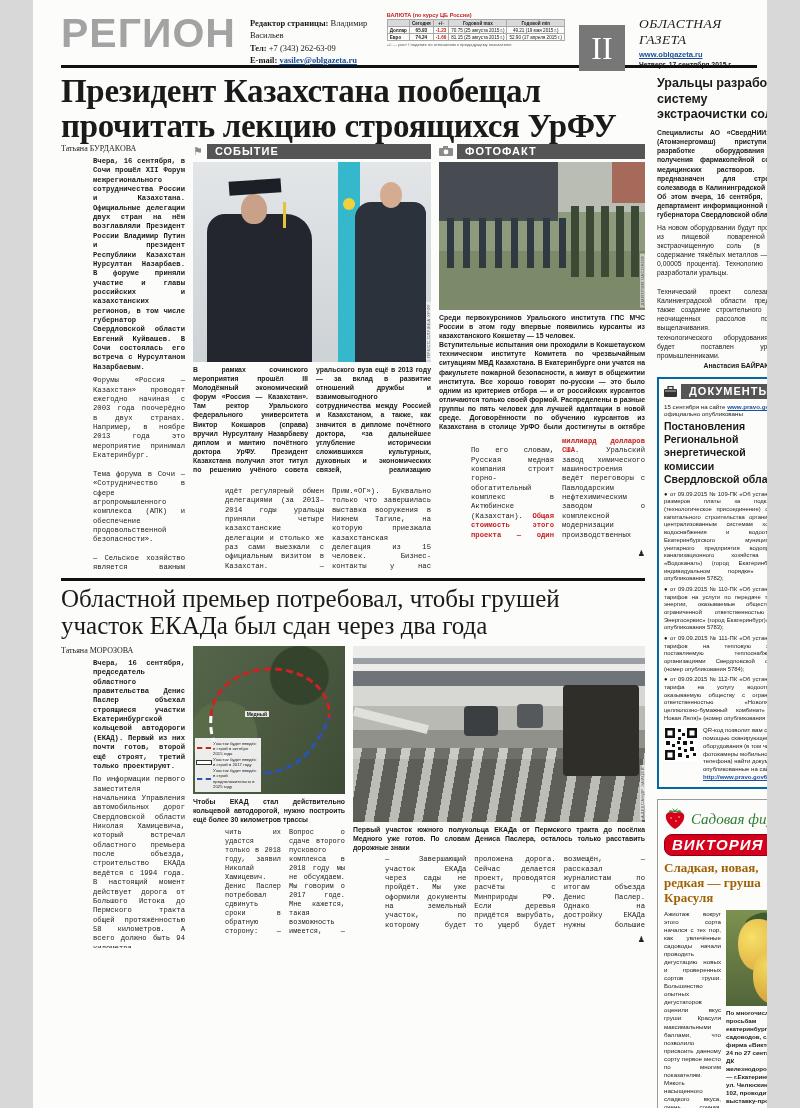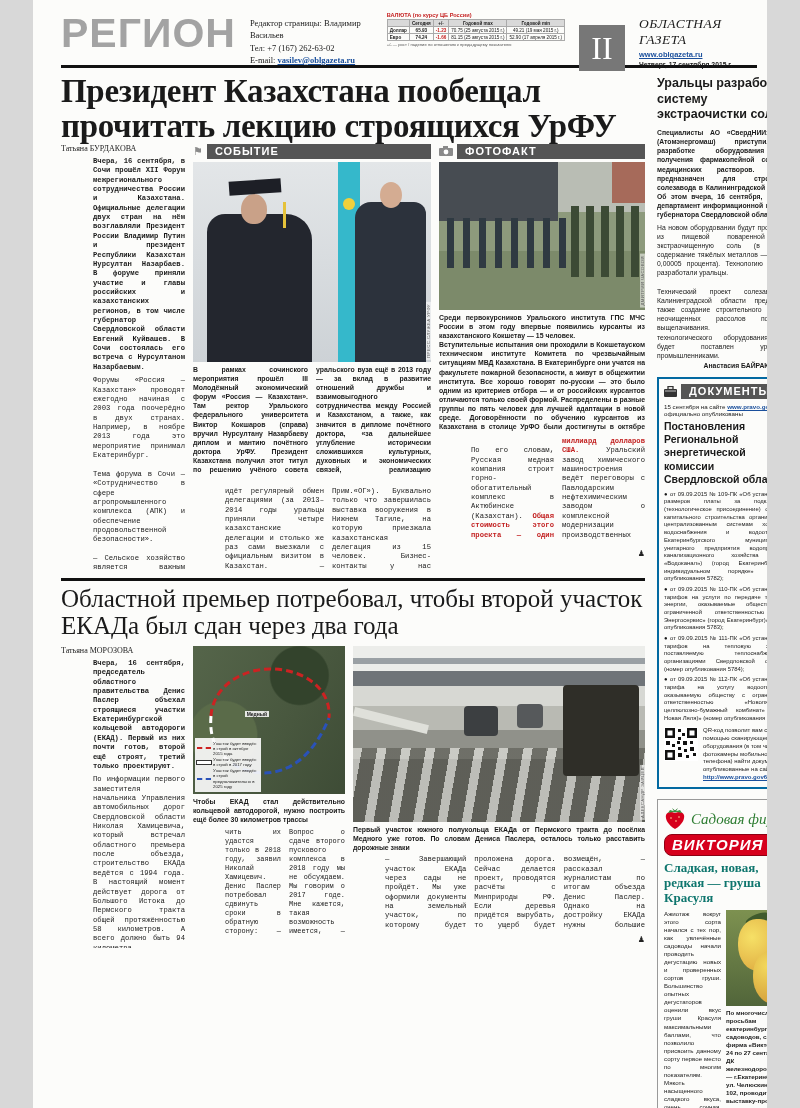--- a/index.html
+++ b/index.html
@@ -3,21 +3,21 @@
 <meta charset="utf-8">
 <style>
   html,body{margin:0;padding:0;background:#d8d8d8;}
   .page{width:734px;height:1108px;margin:0 auto;background:#fcfcfa;color:#1a1a1a;
         font-family:"Liberation Sans",sans-serif;position:relative;overflow:hidden;
         box-sizing:border-box;padding:6px 10px 0 28px;}
   
   .hdr{display:flex;align-items:flex-start;gap:14px;height:58px;}
   .region{font-size:41px;font-weight:bold;color:#a3a3a3;line-height:54px;letter-spacing:1px;}
   .editor{font-family:"Liberation Serif",serif;font-size:8.5px;line-height:1.45;padding-top:11px;width:170px;}
-  .editor b{font-weight:normal;text-align:center;}
+  .editor b{font-weight:bold;text-align:center;}
   .editor .lnk{color:#1a4f9c;text-decoration:underline;font-weight:bold;}
   .cur{width:218px;margin-top:6px;}
   .cur-title{color:#c41f1f;font-weight:bold;font-size:5.6px;margin-bottom:1px;}
   .cur table{border-collapse:collapse;width:100%;}
   .cur td,.cur th{border:0.5px solid #aaa;font-size:4.6px;padding:0.5px 2px;text-align:center;white-space:nowrap;}
   .cur th{background:#d9d9d9;font-weight:bold;}
   .cur td.nm{font-weight:bold;text-align:left;}
   .cur td.neg{color:#c41f1f;font-weight:bold;}
   .cur-note{font-size:4.2px;color:#555;margin-top:1px;}
   .pgnum{width:46px;height:46px;background:#777;color:#fff;display:flex;align-items:center;justify-content:center;
@@ -108,42 +108,42 @@
   .d-title{font-weight:bold;font-size:10.5px;line-height:1.25;margin:3px 0 5px;}
   .d-item{font-size:5.9px;line-height:1.3;text-align:justify;margin-bottom:3px;}
   .qrrow{display:flex;gap:5px;margin-top:5px;}
   .qr{flex:0 0 auto;}
   .qrtxt{font-size:6px;line-height:1.3;}
   .vic{border:1px solid #999;padding:6px 6px 4px;position:relative;}
   .vic-head{display:flex;align-items:center;gap:5px;}
   .vic-script{font-family:"Liberation Serif",serif;font-style:italic;font-size:15px;color:#2e7d32;white-space:nowrap;}
   .vic-brand{background:#d6001c;color:#fff;font-weight:bold;font-style:italic;font-size:15px;letter-spacing:1px;
              border-radius:8px;padding:1px 7px 2px;border:1px solid #8e0012;}
-  .vic-title{font-family:"Liberation Serif",serif;font-weight:bold;color:#0f766e;font-size:13px;line-height:1.15;margin:5px 0 4px;}
+  .vic-title{font-family:"Liberation Serif",serif;font-weight:bold;color:#a16207;font-size:13px;line-height:1.15;margin:5px 0 4px;}
   .vic-body{display:flex;gap:5px;}
   .vic-colL{width:47%;font-size:6.2px;line-height:1.3;text-align:justify;}
   .vic-colR{width:53%;}
   .ph-pear{position:relative;height:96px;background:linear-gradient(#7d9150,#51653a);overflow:hidden;}
   .pear1{position:absolute;left:18%;top:10%;width:40px;height:52px;background:radial-gradient(circle at 35% 35%,#f6e066,#dca53c);border-radius:46% 46% 50% 50%;}
   .pear2{position:absolute;left:42%;top:42%;width:42px;height:54px;background:radial-gradient(circle at 35% 30%,#f3d95c,#cf9434);border-radius:46% 46% 50% 50%;}
   .leaf{position:absolute;left:30%;top:4%;width:26px;height:10px;background:#3f5a2c;border-radius:50%;transform:rotate(-20deg);}
   .vic-cap{font-size:6.2px;font-weight:bold;line-height:1.3;margin-top:3px;}
   .vic-txt{font-size:6.2px;line-height:1.3;text-align:justify;margin-top:3px;}
   .bold{font-weight:bold;}
 </style>
 </head>
 <body>
 
 <div class="page">
 
   <div class="hdr">
     <div class="region">РЕГИОН</div>
     <div class="editor">
       <div><b>Редактор страницы:</b> <span>Владимир Васильев</span></div>
-      <div><b>Тел:</b> <span>+7 (167) 262-63-02</span></div>
+      <div><b>Тел:</b> <span>+7 (343) 262-63-09</span></div>
       <div><b>E-mail:</b> <span class="lnk">vasilev@oblgazeta.ru</span></div>
     </div>
     <div class="cur">
       <div class="cur-title">ВАЛЮТА (по курсу ЦБ России)</div>
       <table>
         <tbody>
             <tr>
           <th></th>
           <th>Сегодня</th>
           <th>+/-</th>
@@ -238,21 +238,21 @@
           <div class="cap" style="height:120px;overflow:hidden;">Среди первокурсников Уральского института ГПС МЧС России в этом году впервые появились курсанты из казахстанского Кокшетау — 15 человек.
 Вступительные испытания они проходили в Кокшетауском техническом институте Комитета по чрезвычайным ситуациям МВД Казахстана. В Екатеринбурге они учатся на факультете пожарной безопасности, а живут в общежитии института. Все хорошо говорят по-русски — это было одним из критериев отбора — и от российских курсантов отличаются только своей формой. Распределены в разные группы по пять человек для лучшей адаптации в новой среде. Договорённости по обучению курсантов из Казахстана в столице УрФО были достигнуты в октябре 2014 года в рамках заключённого соглашения между двумя вузами. Казахские пожарные уже десять лет учатся в российских вузах МЧС, но в уральском институте — это первый набор. КСТАТИ. Взаимообмен учащимися между Средним Уралом и Казахстаном впервые был организован в 1988 году: тогда в Алма-Атинское пожарно-техническое училище были направлены 26 человек, а в Свердловск учиться приехал 31 курсант</div>
           <div class="txt cols2" style="height:112px;">
             <span>По его словам, Русская медная компания строит горно-обогатительный комплекс в Актюбинске (Казахстан). </span><span class="red">Общая стоимость этого проекта — один миллиард долларов США.</span><span> Уральский завод химического машиностроения ведёт переговоры с Павлодарским нефтехимическим заводом о комплексной модернизации производственных линий этого казахского предприятия. Примерная стоимость контракта — 1,7 миллиарда долларов. Компания «Уралпромтехцентр» уже много лет поставляет насосы коммунальным предприятиям Астаны и Караганды. Этот бизнес развивается настолько успешно, что свердловчане уже начали строить в Казахстане собственное производство, запуск которого состоится до конца 2015 года. — Формирование общего рынка в рамках Евразийского экономического союза создаёт предпосылки для наращивания объёмов взаимной торговли и взаимных инвестиций как на межгосударственном, так и на межрегиональном уровне. И в этом смысле площадка межрегиональных форумов позволяет выстроить системную работу по взаимодействию бизнес-сообществ наших государств, — отметил Евгений Куйвашев в ходе встречи с Нурсултаном Назарбаевым.</span>
           </div>
           <div class="endmark">♟</div>
         </div>
       </div>
 
       <div class="rule2"></div>
-      <div class="h2x">Областной премьер потребовал, чтобы второй участок ЕКАДа был сдан через два года</div>
+      <div class="h2x">Областной премьер потребовал, чтобы грушей участок ЕКАДа был сдан через два года</div>
 
       <div class="a2">
         <div class="col1">
           <div class="byline">Татьяна МОРОЗОВА</div>
           <div class="txt lead">Вчера, 16 сентября, председатель областного правительства Денис Паслер объехал строящиеся участки Екатеринбургской кольцевой автодороги (ЕКАД). Первый из них почти готов, второй ещё строят, третий только проектируют.</div>
           <div class="txt" style="margin-top:4px;">По информации первого заместителя начальника Управления автомобильных дорог Свердловской области Николая Хамицевича, который встречал областного премьера после объезда, строительство ЕКАДа ведётся с 1994 года. В настоящий момент действует дорога от Большого Истока до Пермского тракта общей протяжённостью 58 километров. А всего должно быть 94 километра.
 
 Сейчас завершается строительство второго полукольца — Южного. Его первый пусковой комплекс (так называют его дорожные строители) ведёт от Пермского тракта до посёлка Медного. Введение его в эксплуатацию запланировано на октябрь нынешнего года.
 
 Но этот участок ЕКАДа будет удобен только будущим жителям строящихся на Широкой Речке домов. Гораздо важнее для автомобилистов второй пусковой комплекс — от посёлка Медного до Полевского тракта. Он «выведет» на Объездную жителей Елизавета и Вторчермета. Ранее его также намеревались сдать в 2015 году, но затем планы сдвинулись. В настоящий момент работы ведутся «по всем фронтам», но закон-</div>

